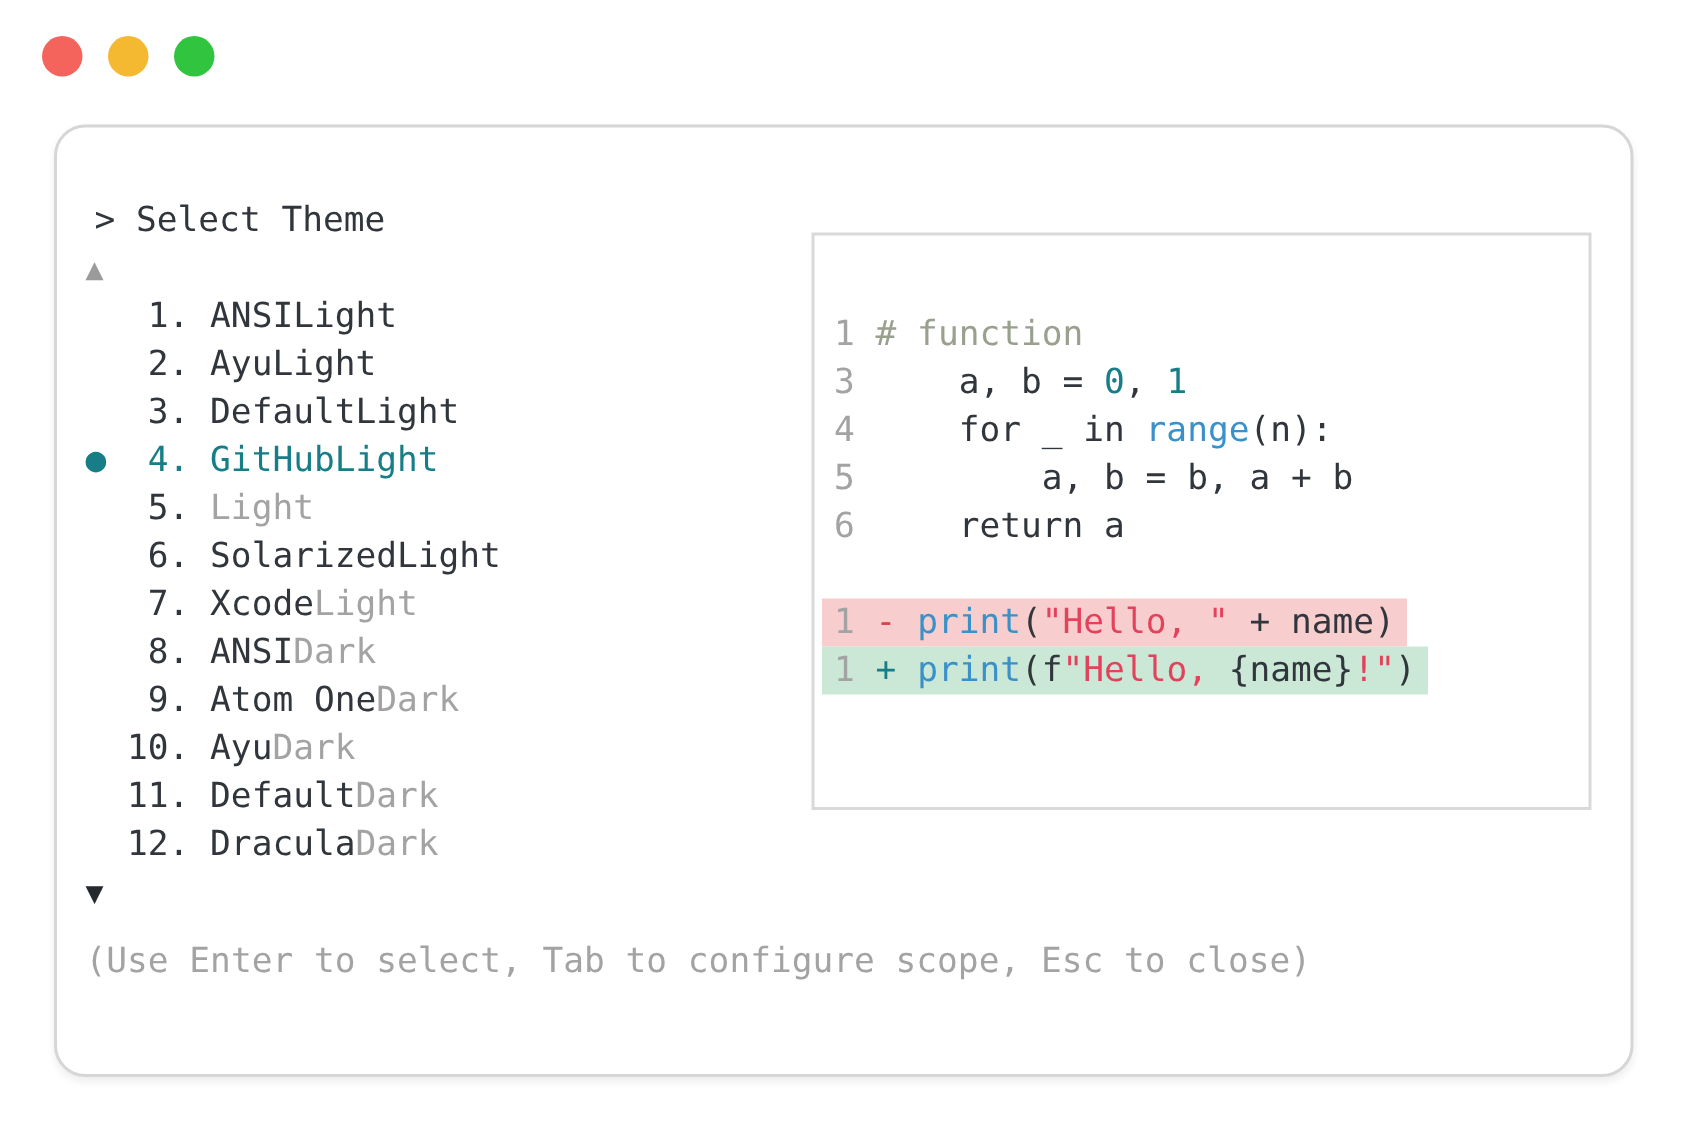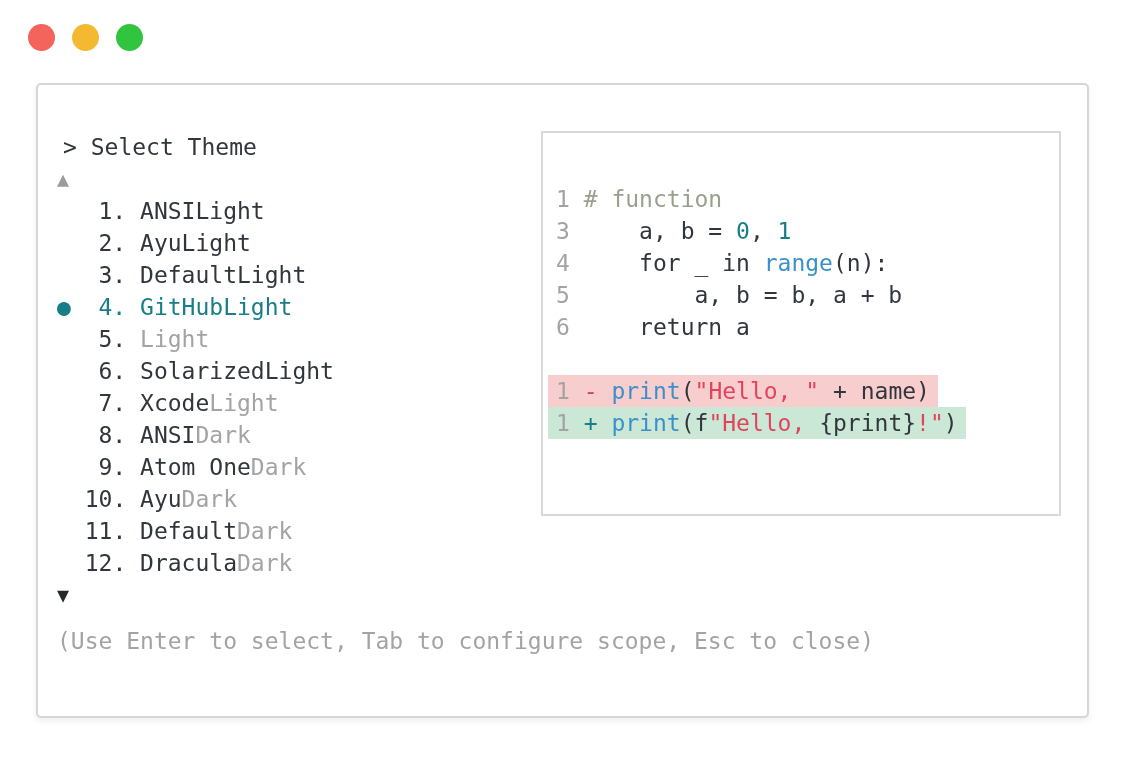--- a/index.html
+++ b/index.html
@@ -11,41 +11,41 @@
   :root{
     --accent:#177e87; --text:#30363c; --muted:#a3a3a3; --comment:#99a08e;
     --func:#b93a41; --string:#e2425c; --blue:#3a91c9; --delfg:#d6434e;
     --delbg:#f8cdcd; --addbg:#cbe8d6; --border:#d6d6d6; --arrowdark:#24292e;
   }
   .lights{position:absolute;left:28px;top:24px;display:flex;gap:17px;}
   .light{width:27px;height:27px;border-radius:50%;}
 
   .panel{
     position:absolute;left:36px;top:83px;width:1053px;height:635px;
-    box-sizing:border-box;border:2px solid var(--border);border-radius:5px;
+    box-sizing:border-box;border:2px solid var(--border);border-radius:21px;
     background:#fff;box-shadow:0 3px 6px rgba(0,0,0,0.07);
     padding:46px 19px 0 19px;
     font-size:23px;line-height:32px;
   }
   .columns{display:grid;grid-template-columns:478px 520px;column-gap:6px;}
 
   .prompt{padding-left:6px;height:32px;white-space:pre;color:var(--text);}
   .scroll-ind{height:32px;font-size:20px;}
   .scroll-up{color:#9b9b9b;}
   .scroll-down{color:var(--arrowdark);}
 
   .trow{display:flex;height:32px;white-space:pre;cursor:default;}
   .marker{width:2ch;color:var(--accent);}
   .num{width:3ch;text-align:right;margin-right:1ch;}
   .variant.muted{color:var(--muted);}
   .trow.selected .num,.trow.selected .tname,.trow.selected .variant{color:var(--accent);}
 
   .preview-title{height:32px;white-space:pre;color:var(--text);}
   .preview-box{
-    margin-top:0;width:520px;height:385px;box-sizing:border-box;
+    margin-top:24px;width:520px;height:385px;box-sizing:border-box;
     border:2px solid #d9d9d9;background:#fff;
     padding:50px 10px 0 13px;overflow:hidden;
   }
   .code-line{height:32px;line-height:32px;white-space:pre;}
   .lnum{color:var(--muted);}
   .diff-block{margin-top:32px;}
   .diff-line{width:fit-content;margin-left:-8px;padding:0 8px;}
   .diff-line.deletion{background:var(--delbg);}
   .diff-line.addition{background:var(--addbg);}
 
@@ -94,19 +94,19 @@
       <div class="preview-box">
         <div id="code-block">
             <div class="code-line"><span class="lnum">1</span> <span class="tok tok-comment"># function</span></div>
             <div class="code-line"><span class="lnum">3</span> <span class="tok tok-plain">    a, b = </span><span class="tok tok-number">0</span><span class="tok tok-plain">, </span><span class="tok tok-number">1</span></div>
             <div class="code-line"><span class="lnum">4</span> <span class="tok tok-plain">    for _ in </span><span class="tok tok-builtin">range</span><span class="tok tok-plain">(n):</span></div>
             <div class="code-line"><span class="lnum">5</span> <span class="tok tok-plain">        a, b = b, a + b</span></div>
             <div class="code-line"><span class="lnum">6</span> <span class="tok tok-plain">    return a</span></div>
           </div>
         <div id="diff-block" class="diff-block">
             <div class="code-line diff-line deletion"><span class="lnum">1</span> <span class="tok tok-deletion">- </span><span class="tok tok-builtin">print</span><span class="tok tok-plain">(</span><span class="tok tok-string">"Hello, "</span><span class="tok tok-plain"> + name)</span></div>
-            <div class="code-line diff-line addition"><span class="lnum">1</span> <span class="tok tok-addition">+ </span><span class="tok tok-builtin">print</span><span class="tok tok-plain">(f</span><span class="tok tok-string">"Hello, </span><span class="tok tok-plain">{print}</span><span class="tok tok-string">!"</span><span class="tok tok-plain">)</span></div>
+            <div class="code-line diff-line addition"><span class="lnum">1</span> <span class="tok tok-addition">+ </span><span class="tok tok-builtin">print</span><span class="tok tok-plain">(f</span><span class="tok tok-string">"Hello, </span><span class="tok tok-plain">{name}</span><span class="tok tok-string">!"</span><span class="tok tok-plain">)</span></div>
           </div>
       </div>
     </div>
   </div>
   <div class="help">(Use Enter to select, Tab to configure scope, Esc to close)</div>
 </div>
 
 </body></html>

